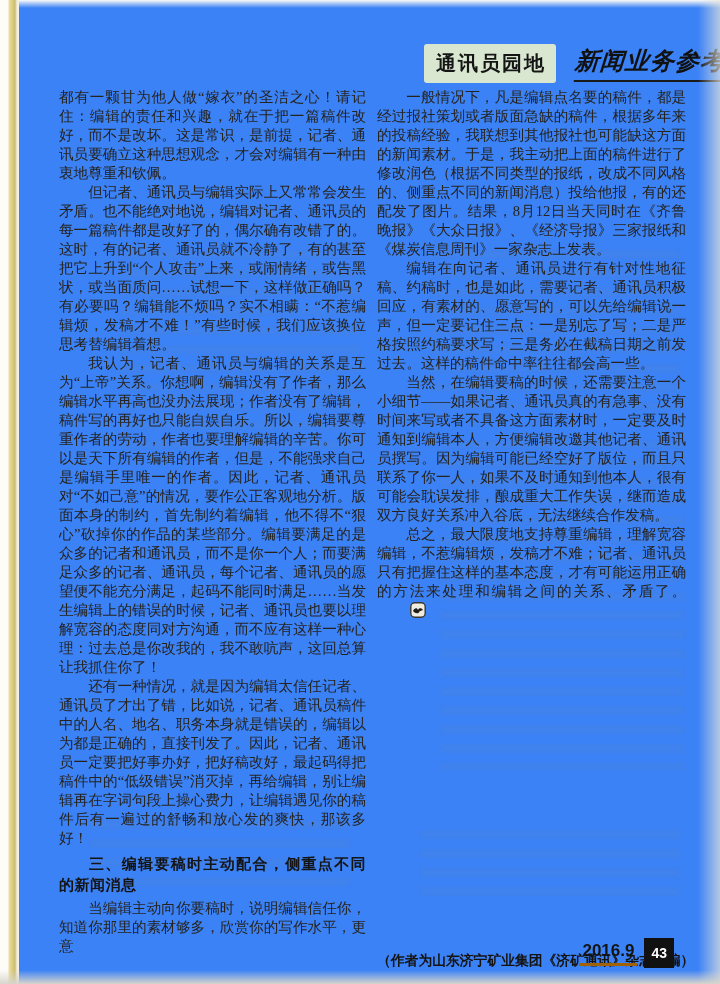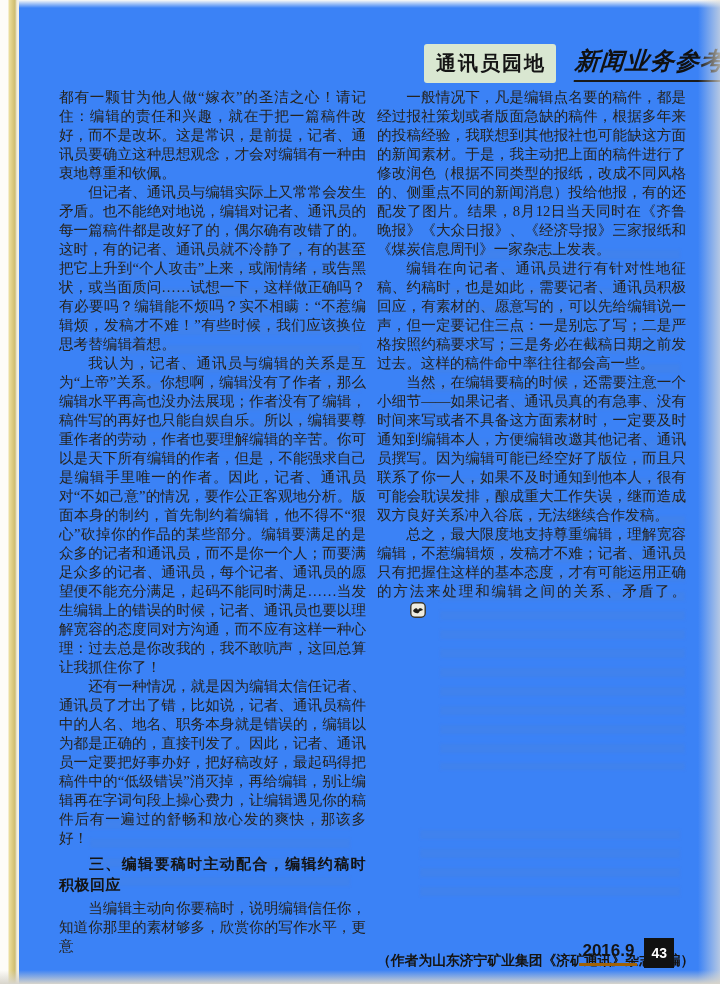--- a/index.html
+++ b/index.html
@@ -85,21 +85,21 @@
     <span class="mast-divider"></span>
     <span class="mast-title">新闻业务参考</span>
     <span class="mast-seal"></span>
   </div>
 
   <div class="col col-left">
     <p>都有一颗甘为他人做“嫁衣”的圣洁之心！请记住：编辑的责任和兴趣，就在于把一篇稿件改好，而不是改坏。这是常识，是前提，记者、通讯员要确立这种思想观念，才会对编辑有一种由衷地尊重和钦佩。</p>
     <p class="indent">但记者、通讯员与编辑实际上又常常会发生矛盾。也不能绝对地说，编辑对记者、通讯员的每一篇稿件都是改好了的，偶尔确有改错了的。这时，有的记者、通讯员就不冷静了，有的甚至把它上升到“个人攻击”上来，或闹情绪，或告黑状，或当面质问……试想一下，这样做正确吗？有必要吗？编辑能不烦吗？实不相瞒：“不惹编辑烦，发稿才不难！”有些时候，我们应该换位思考替编辑着想。</p>
     <p class="indent">我认为，记者、通讯员与编辑的关系是互为“上帝”关系。你想啊，编辑没有了作者，那么编辑水平再高也没办法展现；作者没有了编辑，稿件写的再好也只能自娱自乐。所以，编辑要尊重作者的劳动，作者也要理解编辑的辛苦。你可以是天下所有编辑的作者，但是，不能强求自己是编辑手里唯一的作者。因此，记者、通讯员对“不如己意”的情况，要作公正客观地分析。版面本身的制约，首先制约着编辑，他不得不“狠心”砍掉你的作品的某些部分。编辑要满足的是众多的记者和通讯员，而不是你一个人；而要满足众多的记者、通讯员，每个记者、通讯员的愿望便不能充分满足，起码不能同时满足……当发生编辑上的错误的时候，记者、通讯员也要以理解宽容的态度同对方沟通，而不应有这样一种心理：过去总是你改我的，我不敢吭声，这回总算让我抓住你了！</p>
     <p class="indent">还有一种情况，就是因为编辑太信任记者、通讯员了才出了错，比如说，记者、通讯员稿件中的人名、地名、职务本身就是错误的，编辑以为都是正确的，直接刊发了。因此，记者、通讯员一定要把好事办好，把好稿改好，最起码得把稿件中的“低级错误”消灭掉，再给编辑，别让编辑再在字词句段上操心费力，让编辑遇见你的稿件后有一遍过的舒畅和放心发的爽快，那该多好！</p>
-    <h3 class="sec">三、编辑要稿时主动配合，编辑约稿时积极回应</h3>
+    <h3 class="sec">三、编辑要稿时主动配合，侧重点不同的新闻消息</h3>
     <p class="indent">当编辑主动向你要稿时，说明编辑信任你，知道你那里的素材够多，欣赏你的写作水平，更意</p>
   </div>
 
   <div class="col col-right">
     <p class="indent">一般情况下，凡是编辑点名要的稿件，都是经过报社策划或者版面急缺的稿件，根据多年来的投稿经验，我联想到其他报社也可能缺这方面的新闻素材。于是，我主动把上面的稿件进行了修改润色（根据不同类型的报纸，改成不同风格的、侧重点不同的新闻消息）投给他报，有的还配发了图片。结果，8月12日当天同时在《齐鲁晚报》《大众日报》、《经济导报》三家报纸和《煤炭信息周刊》一家杂志上发表。</p>
     <p class="indent">编辑在向记者、通讯员进行有针对性地征稿、约稿时，也是如此，需要记者、通讯员积极回应，有素材的、愿意写的，可以先给编辑说一声，但一定要记住三点：一是别忘了写；二是严格按照约稿要求写；三是务必在截稿日期之前发过去。这样的稿件命中率往往都会高一些。</p>
     <p class="indent">当然，在编辑要稿的时候，还需要注意一个小细节——如果记者、通讯员真的有急事、没有时间来写或者不具备这方面素材时，一定要及时通知到编辑本人，方便编辑改邀其他记者、通讯员撰写。因为编辑可能已经空好了版位，而且只联系了你一人，如果不及时通知到他本人，很有可能会耽误发排，酿成重大工作失误，继而造成双方良好关系冲入谷底，无法继续合作发稿。</p>
     <p class="indent"><span>总之，最大限度地支持尊重编辑，理解宽容编辑，不惹编辑烦，发稿才不难；记者、通讯员只有把握住这样的基本态度，才有可能运用正确的方法来处理和编辑之间的关系、矛盾了。</span><span class="endmark"><svg width="16" height="16" viewBox="0 0 16 16">
             <rect x="0.8" y="0.8" width="14.4" height="14.4" rx="4" fill="#efece0" stroke="#3a372f" stroke-width="1.4"></rect>
             <path d="M3 9 C4.6 5.6 7.2 5.6 8 8.2 C8.8 5.6 11.6 5.8 13 8 L9.6 9.2 C8.8 12 5.4 11.8 3 9 Z" fill="#1f1d18"></path>

